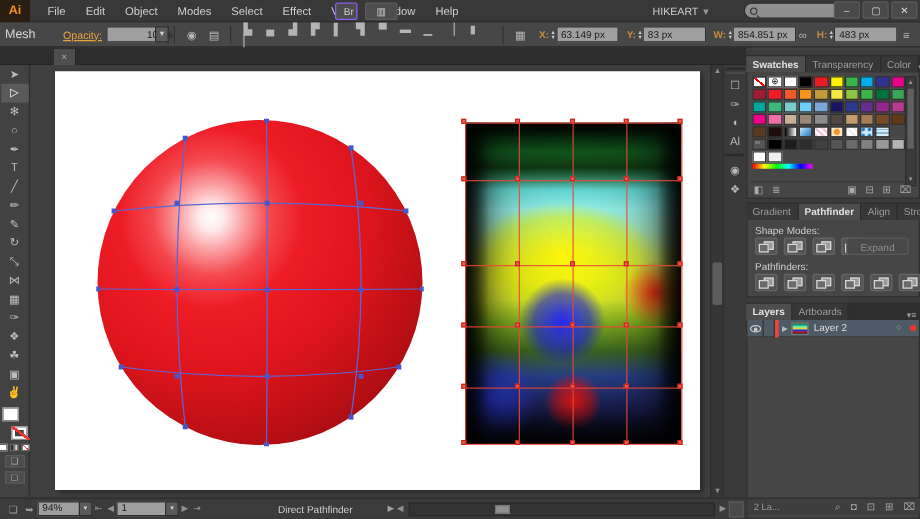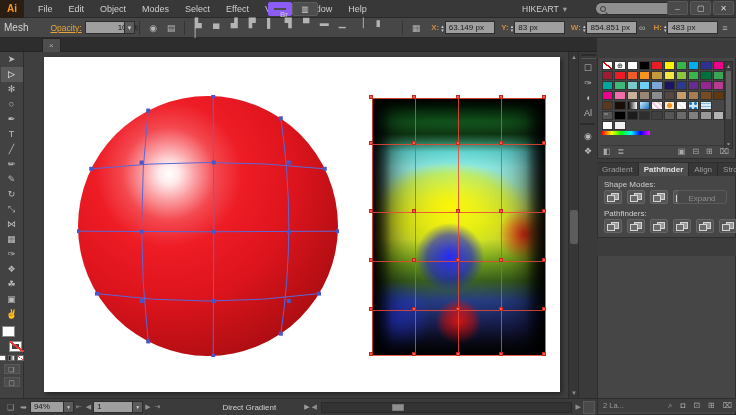--- a/index.html
+++ b/index.html
@@ -4,21 +4,21 @@
 <style>
   html,body{margin:0;padding:0;background:#222;}
   *{box-sizing:border-box;font-family:"Liberation Sans",sans-serif;-webkit-user-select:none;user-select:none;}
   #app{position:relative;width:736px;height:415px;background:#404040;overflow:hidden;color:#c8c8c8;font-size:9px;}
 
   
   .titlebar{position:absolute;left:0;top:0;width:736px;height:18px;background:#383838;border-bottom:1px solid #2a2a2a;display:flex;align-items:center;}
   .ai-logo{width:24px;height:18px;background:#2a1e12;color:#f7941e;font-weight:bold;font-size:10px;display:flex;align-items:center;justify-content:center;}
   .menus{display:flex;margin-left:6px;}
   .menu-item{padding:0 8px;line-height:18px;color:#cfcfcf;cursor:default;}
-  .br-btn{position:absolute;left:268px;top:2px;width:18px;height:14px;background:#4d4d4d;border:6px solid #8b5cf6;border-radius:2px;color:#d0d0d0;font-size:8px;text-align:right;line-height:12px;}
+  .br-btn{position:absolute;left:268px;top:2px;width:18px;height:14px;background:#4d4d4d;border:1px solid #8b5cf6;border-radius:2px;color:#d0d0d0;font-size:8px;text-align:right;line-height:12px;}
   .layout-btn{position:absolute;left:292px;top:2px;width:26px;height:14px;background:#4d4d4d;border:1px solid #5c5c5c;border-radius:2px;color:#d0d0d0;font-size:8px;text-align:center;line-height:12px;}
   .workspace{position:absolute;left:522px;top:0;height:18px;line-height:18px;color:#cfcfcf;font-size:8.5px;}
   .ws-caret{color:#9a9a9a;margin-left:4px;}
   .searchbox{position:absolute;left:595px;top:2px;width:80px;height:13px;background:#8f8f8f;border:1px solid #2c2c2c;border-radius:7px;display:flex;align-items:center;padding-left:4px;}
   .mag{width:6px;height:6px;border:1px solid #3c3c3c;border-radius:50%;position:relative;}
   .mag::after{content:"";position:absolute;left:5px;top:5px;width:4px;height:1px;background:#3c3c3c;transform:rotate(45deg);transform-origin:0 0;}
   .win-controls{position:absolute;right:2px;top:1px;display:flex;gap:2px;}
   .win-btn{width:21px;height:14px;background:#4a4a4a;border:1px solid #5a5a5a;color:#d8d8d8;font-size:8px;text-align:center;line-height:12px;border-radius:2px;}
 
   
@@ -365,20 +365,26 @@
         <div class="dock-icon">◖</div>
         <div class="dock-icon">Al</div>
         <div class="dock-sep"></div>
         <div class="dock-icon">◉</div>
         <div class="dock-icon">❖</div>
       </div>
   </div>
 
   <div class="panels">
 
+    <div class="ptabs" style="top:4px;" id="sw-tabs">
+        <span class="ptab active">Swatches</span>
+        <span class="ptab">Transparency</span>
+        <span class="ptab">Color</span>
+        <span class="pmenu">▾≡</span>
+      </div>
     <div class="pbody" style="top:18px;height:101px;">
       <div class="sw-grid" id="sw-grid">
           <div class="sw sw-none"></div>
           <div class="sw sw-registration">⊕</div>
           <div class="sw" style="background: rgb(255, 255, 255);"></div>
           <div class="sw" style="background: rgb(0, 0, 0);"></div>
           <div class="sw" style="background: rgb(237, 28, 36);"></div>
           <div class="sw" style="background: rgb(255, 242, 0);"></div>
           <div class="sw" style="background: rgb(57, 181, 74);"></div>
           <div class="sw" style="background: rgb(0, 174, 239);"></div>
@@ -500,22 +506,41 @@
           </button>
           <button class="pf-btn">
             <span class="icon-sq"></span>
           </button>
           <button class="pf-btn">
             <span class="icon-sq"></span>
           </button>
         </div>
     </div>
 
+    <div class="ptabs" style="top:202px;" id="ly-tabs">
+        <span class="ptab active">Layers</span>
+        <span class="ptab">Artboards</span>
+        <span class="pmenu">▾≡</span>
+      </div>
     <div class="pbody" style="top:216px;bottom:0;">
       <div id="layer-rows">
+          <div class="layer-row selected">
+            <div class="lr-eyecell">
+              <span class="eye"></span>
+            </div>
+            <div class="lr-blank"></div>
+            <div class="lr-bar" style="background: rgb(232, 72, 61);"></div>
+            <div class="lr-tri">▶</div>
+            <div class="lr-thumb thumb-mesh"></div>
+            <div class="lr-name">Layer 2</div>
+            <div class="lr-target">○</div>
+            <div class="lr-dot">
+              <span style="background: rgb(232, 56, 42);"></span>
+            </div>
+          </div>
         </div>
       <div class="layers-bottom">
         <span class="lb-count">2 La...</span>
         <span id="ly-btns" style="display:flex;gap:8px;">
             <span class="lb-icon">⌕</span>
             <span class="lb-icon">◘</span>
             <span class="lb-icon">⊡</span>
             <span class="lb-icon">⊞</span>
             <span class="lb-icon">⌧</span>
           </span>
@@ -526,21 +551,21 @@
   <div class="statusbar">
     <span id="sb-left"><span class="sb-icon">❏</span><span class="sb-icon">➥</span></span>
     <span class="sb-field">94%</span>
     <span class="sb-dd">▼</span>
     <span class="sb-nav">⇤</span>
     <span class="sb-nav">◀</span>
     <span class="sb-field" style="width:40px;">1</span>
     <span class="sb-dd">▼</span>
     <span class="sb-nav">▶</span>
     <span class="sb-nav">⇥</span>
-    <span class="sb-status">Direct Gradient</span>
+    <span class="sb-status">Direct Pathfinder</span>
     <span class="sb-split">▶</span>
     <span class="sb-nav">◀</span>
     <span class="hscroll">
         <span class="hs-thumb"></span>
       </span>
     <span class="sb-nav">▶</span>
     <span class="corner-grip"></span>
   </div>
 
 </div>

